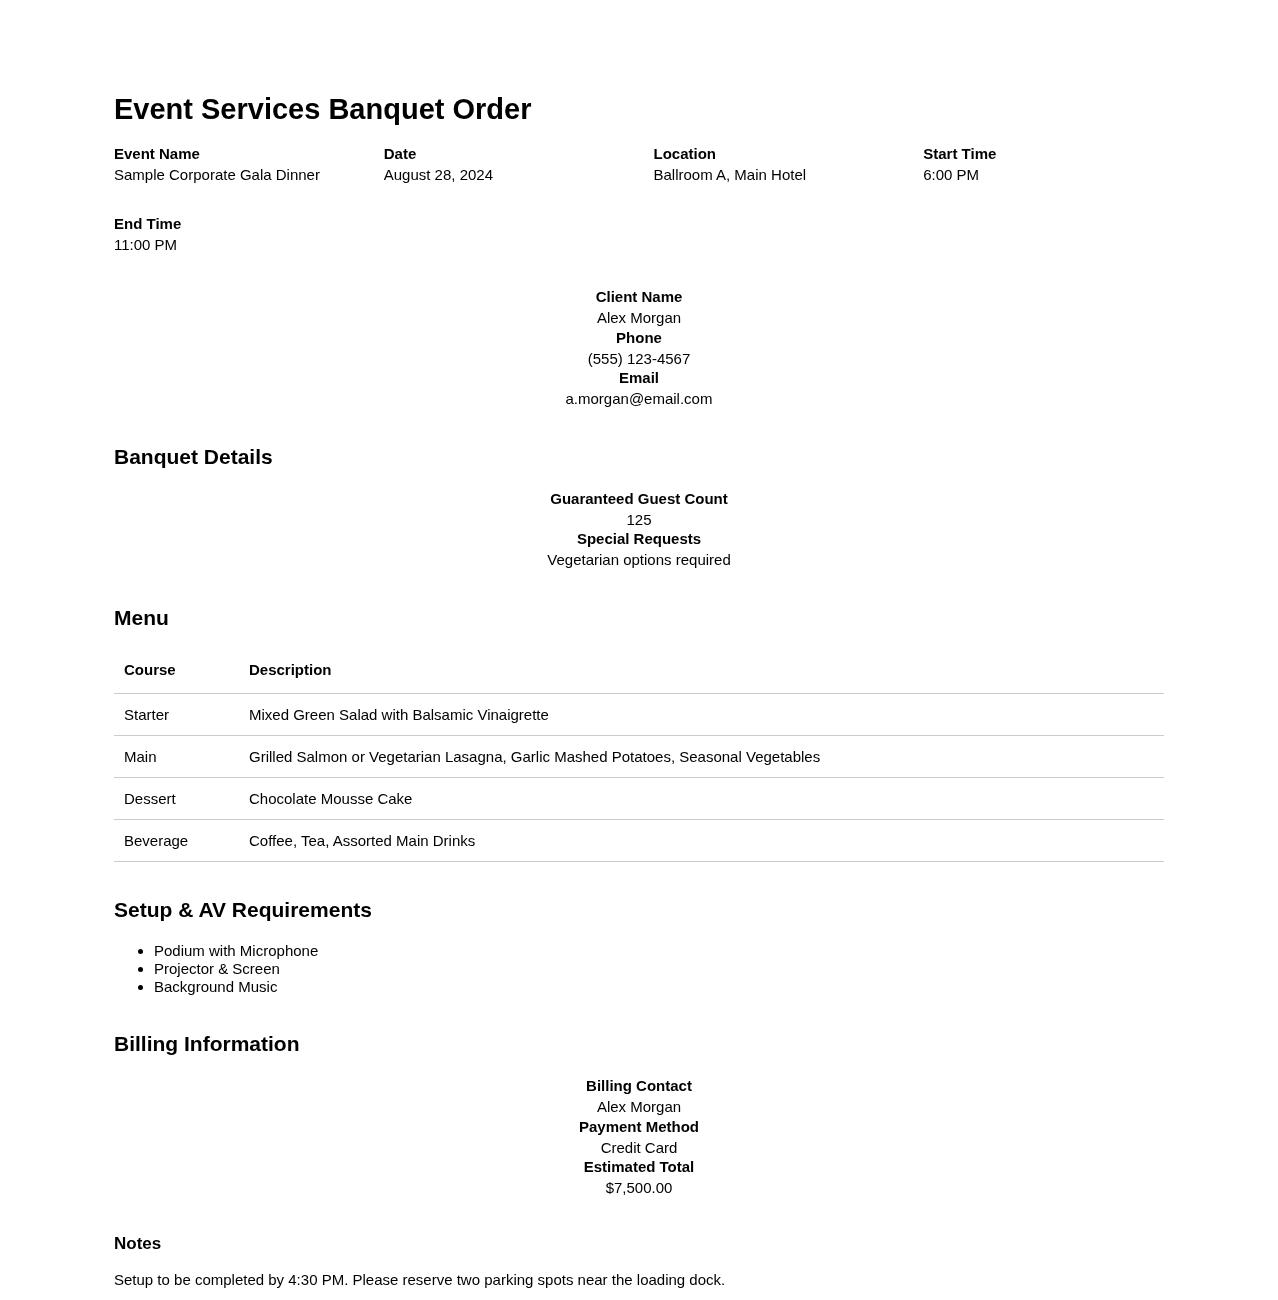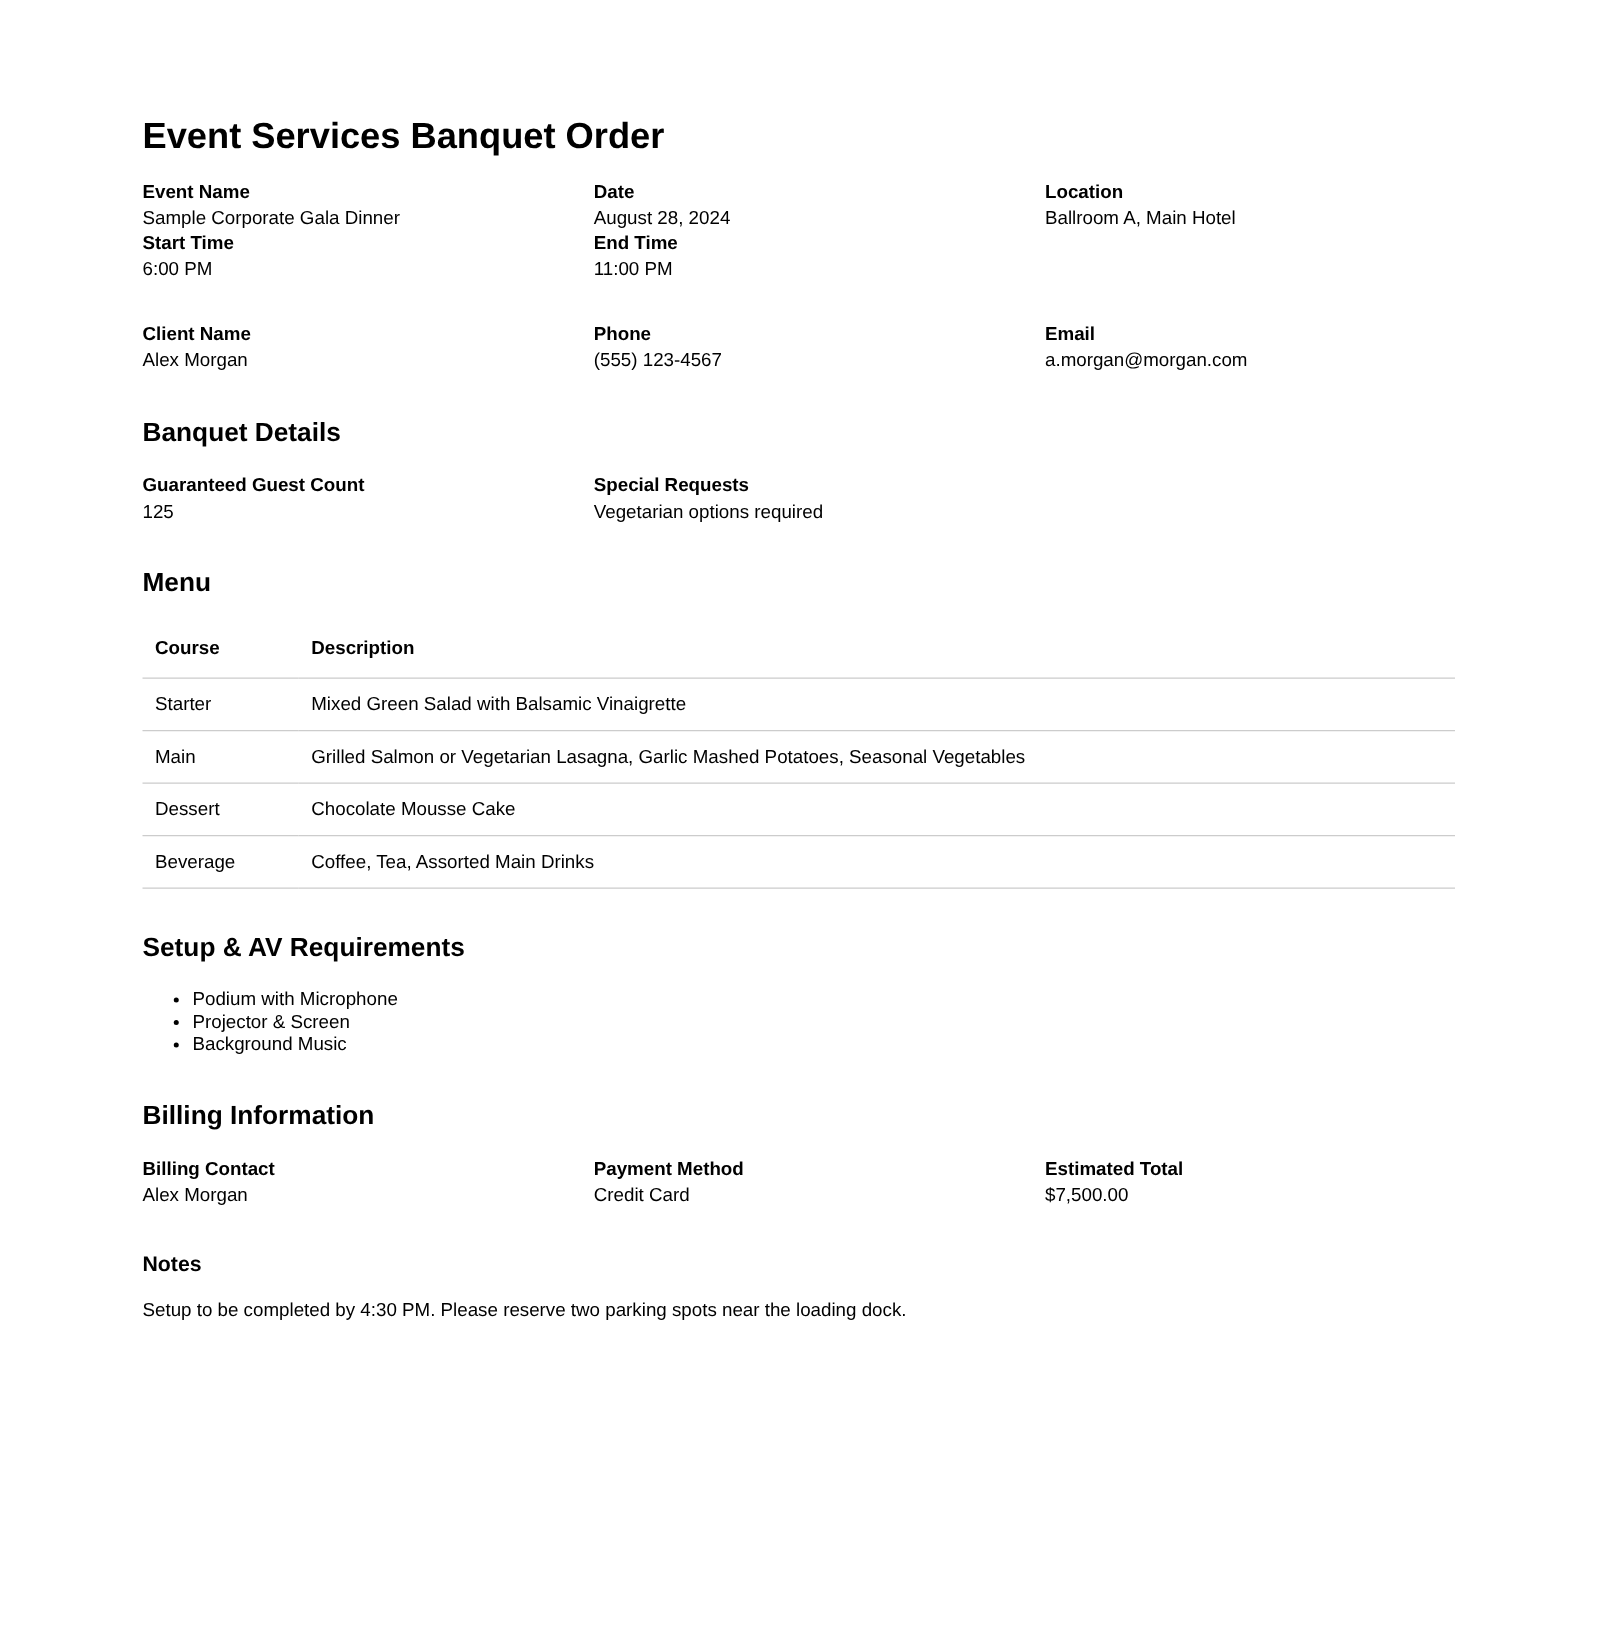--- a/index.html
+++ b/index.html
@@ -19,22 +19,22 @@
   .doc-title {
     margin: 0;
     font-size: 29px;
     line-height: 1.15;
     font-weight: bold;
   }
   .field-grid {
     display: grid;
     column-gap: 33px;
   }
-  .cols-5 { grid-template-columns: repeat(3, 1fr); }
-  .cols-3 { grid-template-columns: repeat(3, 1fr); }
+  .cols-5 { grid-template-columns: repeat(4, 1fr); gap: 29px; }
+  .cols-3 { grid-template-columns: repeat(1, 1fr); text-align: center; }
   .grid-events { margin-top: 18px; }
   .grid-client { margin-top: 33px; }
   .grid-under-heading { margin-top: 0; }
   .field-label {
     font-weight: bold;
     font-size: 15px;
     line-height: 19px;
     margin: 0 0 3px 0;
   }
   .field-value {
@@ -119,21 +119,21 @@
     <div>
       <p class="field-label">Client Name</p>
       <p class="field-value">Alex Morgan</p>
     </div>
     <div>
       <p class="field-label">Phone</p>
       <p class="field-value">(555) 123-4567</p>
     </div>
     <div>
       <p class="field-label">Email</p>
-      <p class="field-value">a.morgan@morgan.com</p>
+      <p class="field-value">a.morgan@email.com</p>
     </div>
   </div>
 
   <h2 class="section-heading">Banquet Details</h2>
   <div class="field-grid cols-3 grid-under-heading">
     <div>
       <p class="field-label">Guaranteed Guest Count</p>
       <p class="field-value">125</p>
     </div>
     <div>

